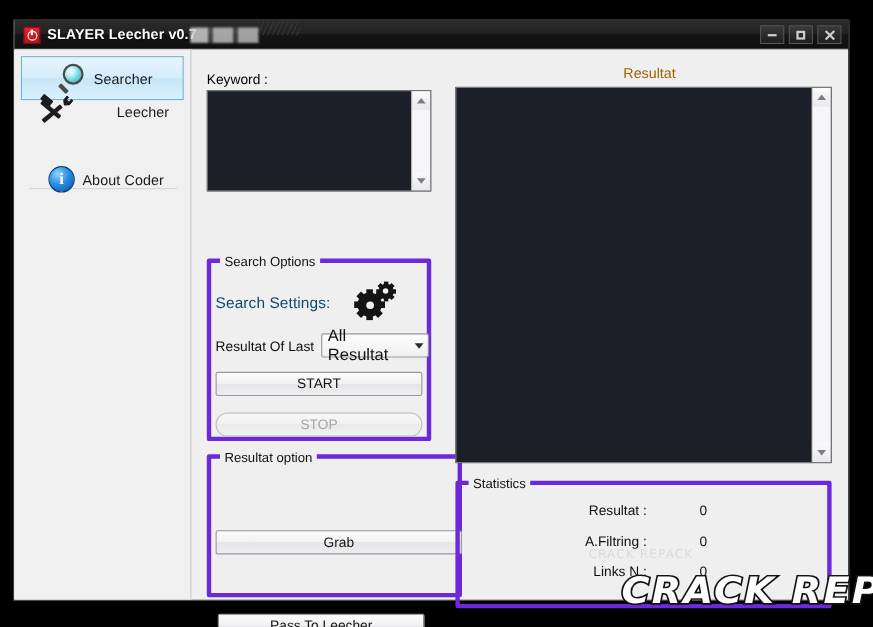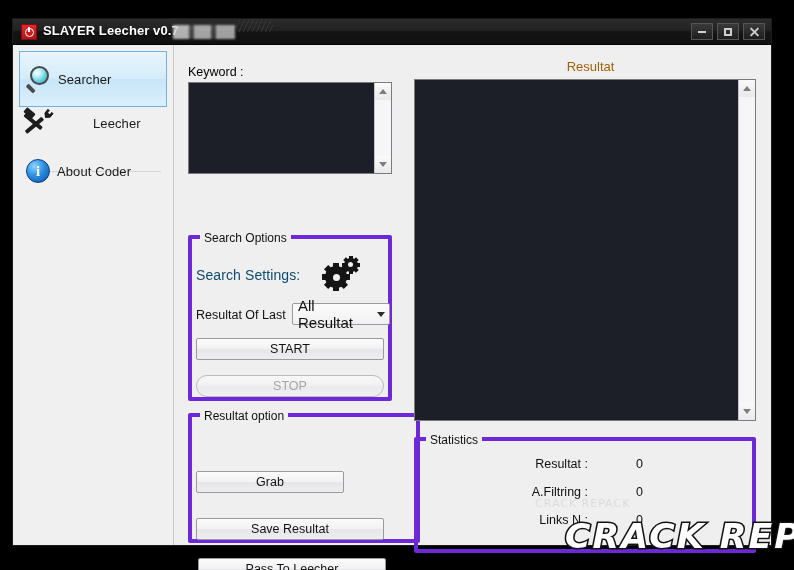--- a/index.html
+++ b/index.html
@@ -89,24 +89,25 @@
   }
 
   
   #sidebar{
     position:absolute;left:0;top:0;width:161px;height:100%;
     background:#f0f0f1;
     border-right:1px solid #c9c9cb;
     box-sizing:border-box;
   }
   .nav-item{
-    position:absolute;left:6px;width:148px;height:56px;
+    position:absolute;left:6px;width:148px;height:40px;
     display:flex;align-items:center;
     box-sizing:border-box;
     cursor:default;
+    justify-content:center;
   }
   .nav-item.selected{
     background:linear-gradient(to bottom,#e8f4fd 0%,#d4ecfb 50%,#c7e5f8 51%,#daf0fd 100%);
     border:1px solid #6fb3dd;
   }
   .nav-item .ico{
     width:38px;flex:0 0 38px;display:flex;align-items:center;justify-content:center;
   }
   .nav-item .lbl{
     font-size:13px;color:#1a1a1a;letter-spacing:.1px;
@@ -230,21 +231,21 @@
     background:linear-gradient(to bottom,#fbfbfb 0%,#f2f2f3 48%,#e6e6e8 49%,#ededef 100%);
     border:1px solid #9b9b9f;border-radius:2px;box-sizing:border-box;
     display:flex;align-items:center;justify-content:center;
     font-size:12.5px;color:#121212;cursor:default;
   }
   .btn.disabled{color:#a6a6a8;border-color:#bcbcbf;
     background:linear-gradient(to bottom,#f7f7f8 0%,#f1f1f2 48%,#eaeaec 49%,#f0f0f1 100%);border-radius:11px;}
   #btn-start{left:22px;top:293px;width:188px;height:22px;}
   #btn-stop{left:22px;top:330px;width:188px;height:22px;}
   #btn-filtring{left:22px;top:394px;width:188px;height:22px;}
-  #btn-grab{left:22px;top:426px;width:148px;height:22px;}
+  #btn-grab{left:22px;top:437px;width:224px;height:22px;}
   #btn-save{left:22px;top:473px;width:188px;height:22px;}
   #btn-pass{left:24px;top:513px;width:188px;height:22px;}
 
   
   #rightcol{position:absolute;left:397px;top:0;right:0;height:100%;}
   #res-title{
     position:absolute;left:0;right:0;top:14px;text-align:center;
     font-size:13px;color:#a16207;
   }
   #res-box{
@@ -315,21 +316,21 @@
         <div class="nav-item selected" style="top:6px;">
           <span class="ico">
             <span class="icon-magnifier">
               <span class="lens"></span>
                 <span class="handle"></span>
             </span>
           </span>
           <span class="lbl">Searcher</span>
         </div>
 
-        <div class="nav-item" style="top:50px;gap:36px;">
+        <div class="nav-item" style="top:36px;gap:36px;">
           <span class="ico">
             <span class="icon-tools">
               <span class="bar h1"></span>
               <span class="bar h2"></span>
               <span class="head1"></span>
               <span class="head2"></span>
             </span>
           </span>
           <span class="lbl">Leecher</span>
         </div>
@@ -399,21 +400,20 @@
         </div>
 
         <div class="btn" id="btn-start">START</div>
         <div class="btn disabled" id="btn-stop">STOP</div>
 
         <div class="group" id="grp-result">
           <span class="gtitle">Resultat option</span>
         </div>
 
         <div class="btn" id="btn-grab">Grab</div>
-        <div class="btn" id="btn-save">Save Resultat</div>
         <div class="btn" id="btn-pass">Pass To Leecher</div>
 
       </div>
 
       <div id="rightcol">
 
         <div id="res-title">Resultat</div>
 
         <div id="res-box">
           <div id="res-text"></div>

